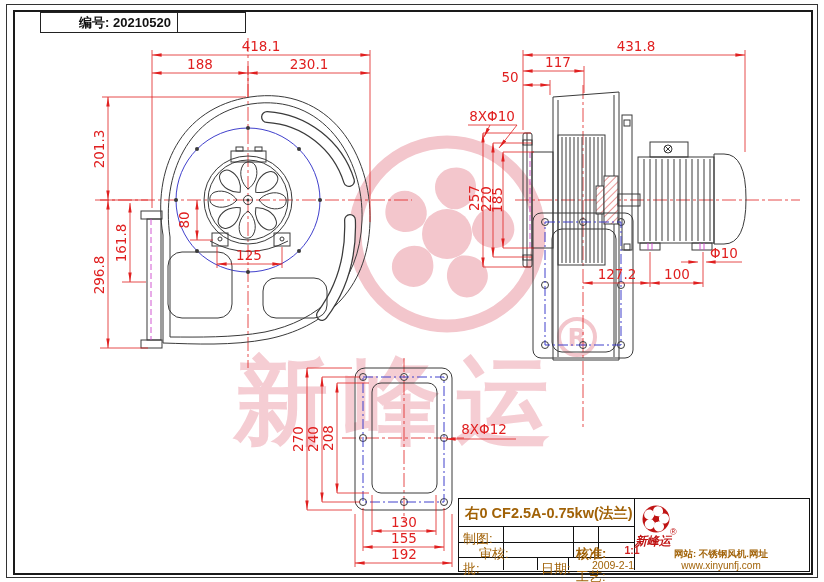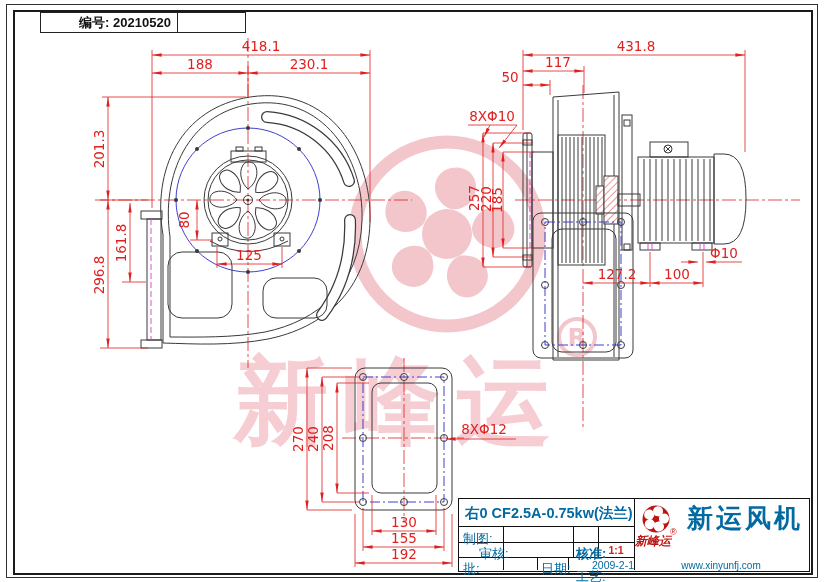--- a/index.html
+++ b/index.html
@@ -6,23 +6,23 @@
   #page{position:relative;width:824px;height:582px;background:#ffffff;overflow:hidden;
         font-family:"Liberation Sans",sans-serif;}
   .frame{position:absolute;pointer-events:none;}
   #svgmain{position:absolute;left:0;top:0;}
   .box{position:absolute;background:#fff;border:1px solid #222;box-sizing:border-box;}
   #serial-text{position:absolute;left:40px;top:12px;width:138px;height:21px;
     font-size:13px;font-weight:bold;color:#111;text-align:center;line-height:21px;margin-left:16px;}
   #tblock{position:absolute;left:458px;top:498px;width:352px;height:74px;
     background:#fff;border:1.5px solid #111;box-sizing:border-box;}
   .tl{position:absolute;background:#111;}
-  .tcell{position:absolute;color:#0369a1;white-space:nowrap;}
+  .tcell{position:absolute;color:#a16207;white-space:nowrap;}
   .lbl{font-size:13px;}
-  .red{color:#d02020;}
+  .red{color:#d02020;padding-left:16px;}
   #model-cell{left:6px;top:5px;width:166px;text-align:center;font-size:14.5px;font-weight:bold;}
   #brand-name{left:228px;top:2px;font-size:26px;font-weight:bold;letter-spacing:3px;
     font-family:"DejaVu Serif","Liberation Serif",serif;}
   #brand-sig{left:176px;top:34px;font-size:12px;font-weight:bold;font-style:italic;color:#c01414;}
   #brand-reg{left:211px;top:28px;font-size:9px;color:#c01414;}
   #site1{left:176px;top:49px;width:172px;text-align:center;font-size:9.5px;font-weight:bold;}
   #site2{left:176px;top:61px;width:172px;text-align:center;font-size:10px;font-weight:normal;}
 </style>
 </head>
 <body>
@@ -384,18 +384,18 @@
           <path d="M -1,-3.5 C -4.5,-7 -3,-12.5 1.5,-12.8 C 6,-13 8.5,-8.5 6.2,-5 C 4.5,-2.5 1.5,-1.8 -1,-3.5 Z"></path>
           <path d="M -1,-3.5 C -4.5,-7 -3,-12.5 1.5,-12.8 C 6,-13 8.5,-8.5 6.2,-5 C 4.5,-2.5 1.5,-1.8 -1,-3.5 Z" transform="rotate(72)"></path>
           <path d="M -1,-3.5 C -4.5,-7 -3,-12.5 1.5,-12.8 C 6,-13 8.5,-8.5 6.2,-5 C 4.5,-2.5 1.5,-1.8 -1,-3.5 Z" transform="rotate(144)"></path>
           <path d="M -1,-3.5 C -4.5,-7 -3,-12.5 1.5,-12.8 C 6,-13 8.5,-8.5 6.2,-5 C 4.5,-2.5 1.5,-1.8 -1,-3.5 Z" transform="rotate(216)"></path>
           <path d="M -1,-3.5 C -4.5,-7 -3,-12.5 1.5,-12.8 C 6,-13 8.5,-8.5 6.2,-5 C 4.5,-2.5 1.5,-1.8 -1,-3.5 Z" transform="rotate(288)"></path>
         </g>
         <circle r="3" fill="#c01414"></circle>
       </g>
     </svg>
     <div class="tcell" id="brand-reg">®</div>
-    <div class="tcell" id="brand-name">新运风机</div>
     <div class="tcell" id="brand-sig">新峰运</div>
+    <div class="tcell" id="site1">网站: 不锈钢风机.网址</div>
     <div class="tcell" id="site2">www.xinyunfj.com</div>
   </div>
 
 </div>
 
 </body></html>

